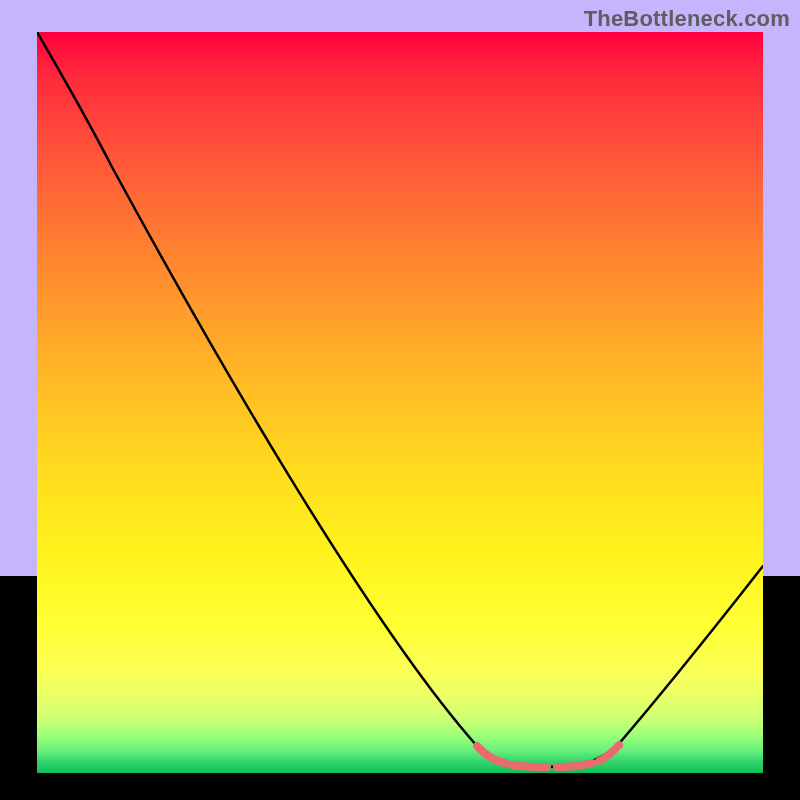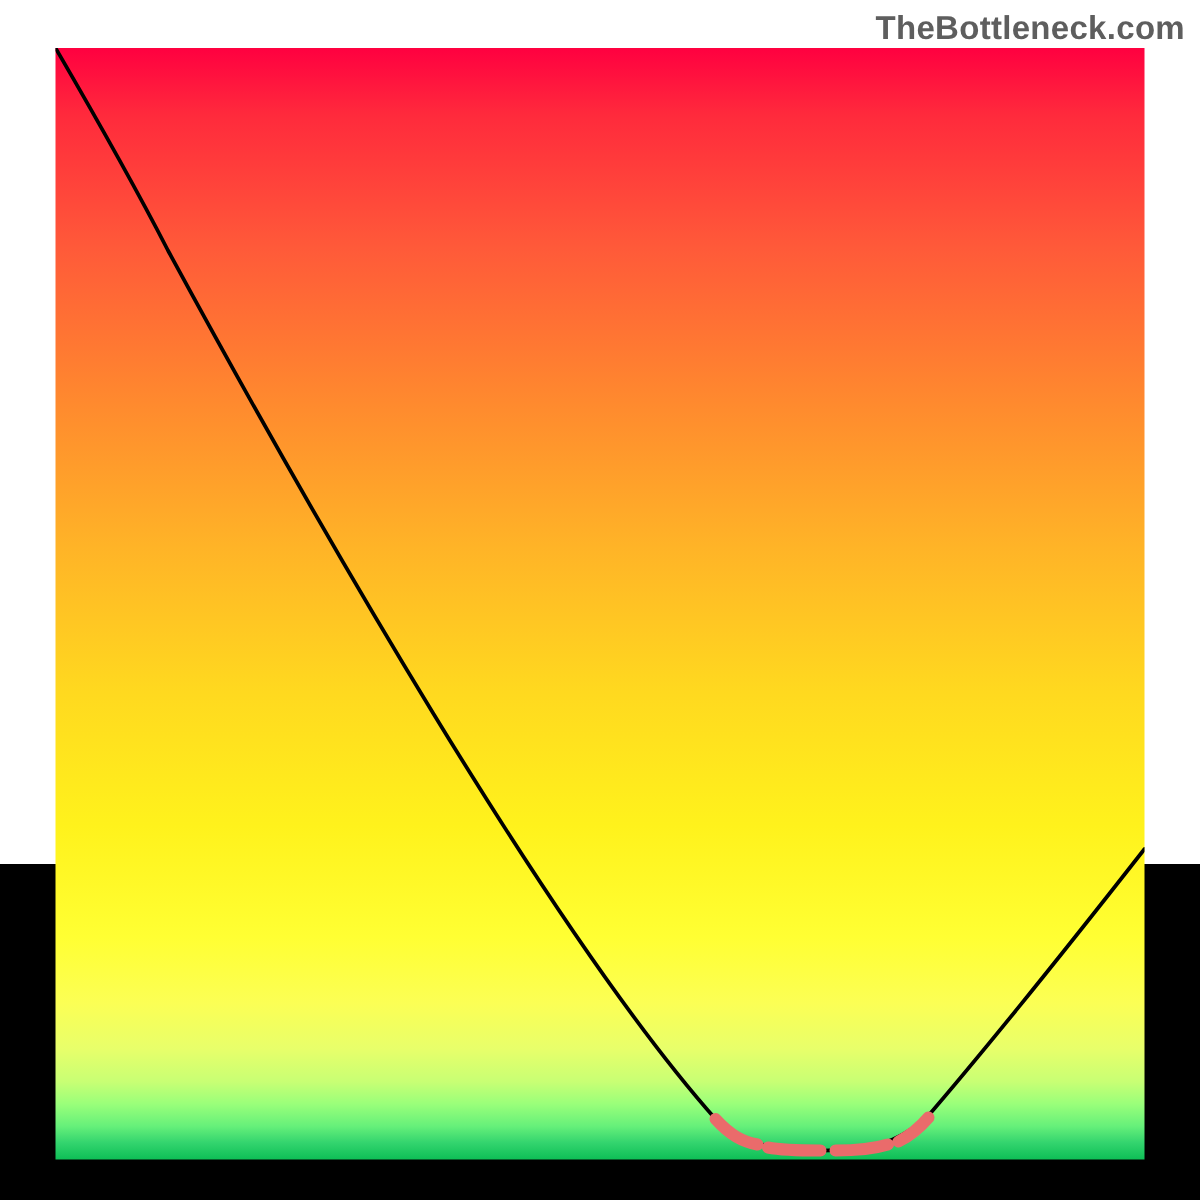--- a/index.html
+++ b/index.html
@@ -7,21 +7,21 @@
     padding: 0;
     width: 800px;
     height: 800px;
     background: #000000;
     overflow: hidden;
   }
   .container {
     position: relative;
     width: 800px;
     height: 576px;
-    background: #ffffff;
+    background: #c4b5fd;
   }
   .watermark {
     position: absolute;
     top: 6px;
     right: 10px;
     font-family: Arial, Helvetica, sans-serif;
     font-size: 22px;
     font-weight: 600;
     color: #5e5e5e;
     letter-spacing: 0.2px;

